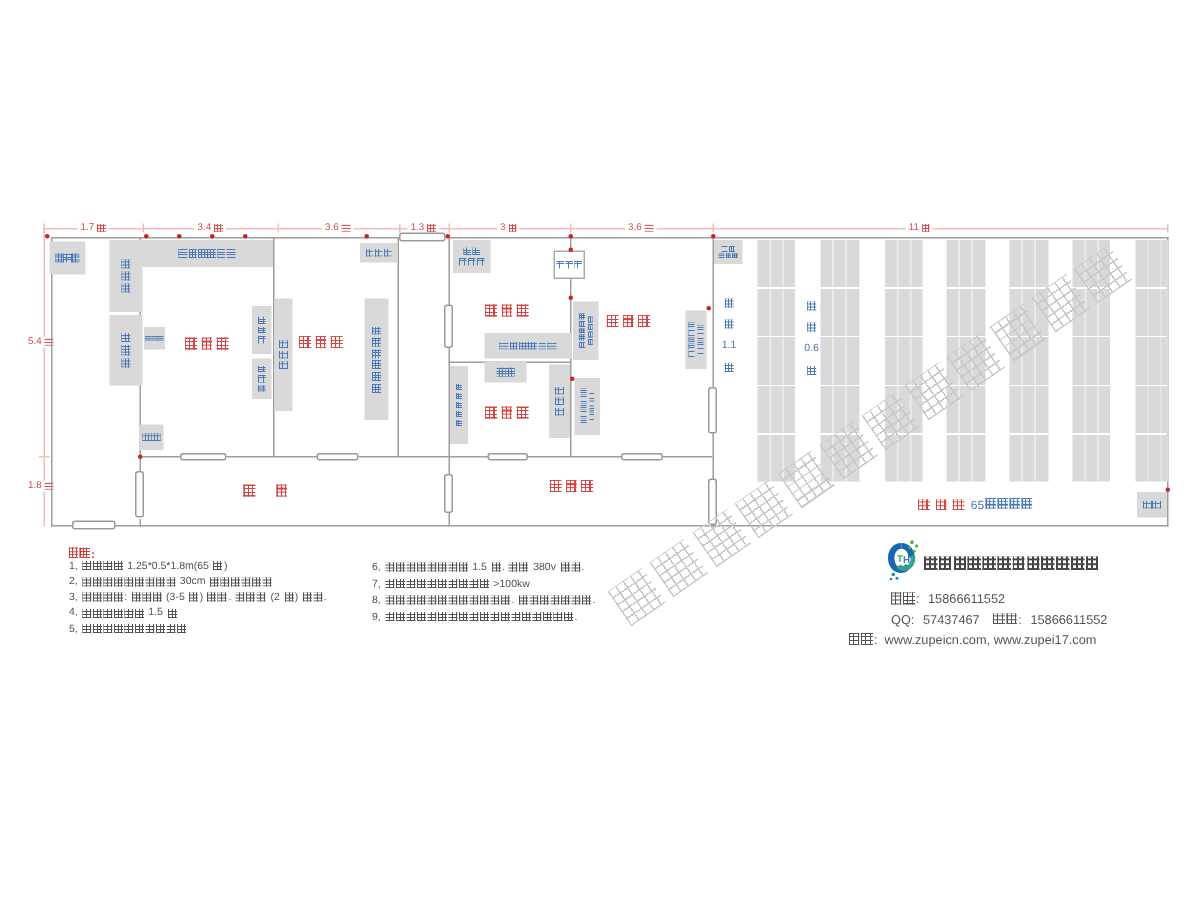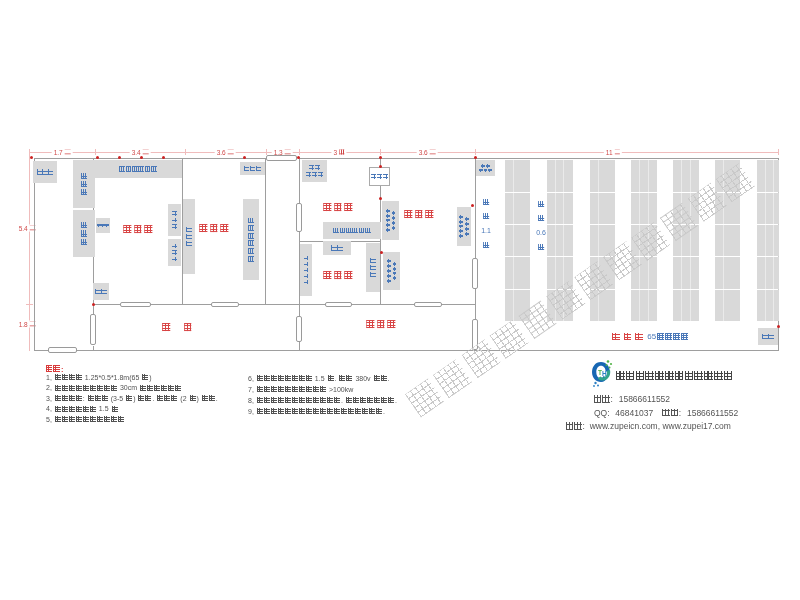--- a/index.html
+++ b/index.html
@@ -367,21 +367,21 @@
 <div class="bar" style="left:673px;width:25.5px"></div>
 
 <div class="bar" style="left:714.5px;width:25.5px"></div>
 
 <div class="bar" style="left:756.5px;width:22.5px"></div>
 
 <div style="left:612px;top:332px;color:#d84444;font-size:9px;display:flex;gap:4px;align-items:center;white-space:nowrap">
       <i class="z"></i>
       <i class="z"></i>
       <i class="z"></i>
-      <span style="color:#4a78b8;font-size:8px;display:flex;gap:1px;align-items:center">65<i class="z"></i><i class="z"></i><i class="z"></i><i class="z"></i></span>
+      <span style="color:#4a78b8;font-size:8px;display:flex;gap:1px;align-items:flex-start">65<i class="z"></i><i class="z"></i><i class="z"></i><i class="z"></i></span>
     </div>
 
 <div class="b" style="left:758px;top:328px;width:20px;height:17px;font-size:6px;">
       <i class="z"></i>
       <i class="z"></i>
     </div>
 
 <div class="dot" style="left:30px;top:156px"></div>
 <div class="dot" style="left:96px;top:156px"></div>
 <div class="dot" style="left:118px;top:156px"></div>
@@ -463,15 +463,15 @@
       <i class="z nz"></i>
       <i class="z nz"></i>
       <i class="z nz"></i>
       <i class="z nz"></i>
       <i class="z nz"></i>
     </div>
 <style>.nz{width:.82em;height:.9em;background:repeating-linear-gradient(0deg,currentColor 0 1.2px,transparent 1.2px 3.1px),repeating-linear-gradient(90deg,currentColor 0 1.2px,transparent 1.2px 3.3px)}</style>
 
 <div class="ct" style="left:594px;top:394px"><i class="z"></i><i class="z"></i>:&nbsp;&nbsp;<span>15866611552</span></div>
 
-<div class="ct" style="left:594px;top:407.5px">QQ:&nbsp;&nbsp;<span>46841037</span>&nbsp;&nbsp;&nbsp;<i class="z"></i><i class="z"></i>:&nbsp;&nbsp;<span>15866611552</span></div>
+<div class="ct" style="left:594px;top:407.5px">QQ:&nbsp;&nbsp;<span>57437467</span>&nbsp;&nbsp;&nbsp;<i class="z"></i><i class="z"></i>:&nbsp;&nbsp;<span>15866611552</span></div>
 
 <div class="ct" style="left:566px;top:421px"><i class="z"></i><i class="z"></i>:&nbsp;&nbsp;www.zupeicn.com,&nbsp;www.zupei17.com</div>
 </div>
 </body></html>

